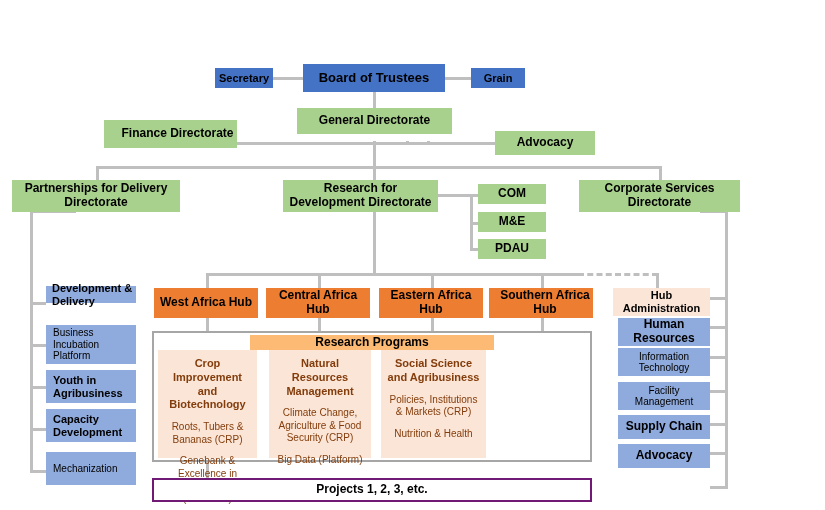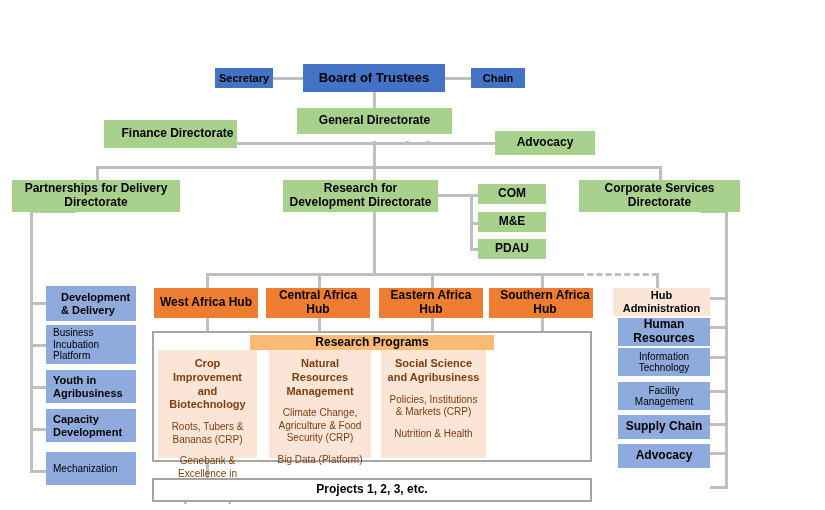--- a/index.html
+++ b/index.html
@@ -20,21 +20,21 @@
     z-index:3;
     padding:2px 3px;
   }
   .node span{display:block;width:100%;}
 
   .blue-dark{background:#4472c4;color:#000;font-weight:bold;}
   .green{background:#a9d18e;color:#000;font-weight:bold;}
   .blue-light{background:#8faadc;color:#000;font-weight:bold;}
   .orange{background:#ed7d31;color:#000;font-weight:bold;}
   .peach-b{background:#fbe5d6;color:#000;font-weight:bold;}
-  .white-box{background:#ffffff;border:2px solid #a3a3a3;color:#000;font-weight:bold;}
+  .white-box{background:#ffffff;border:2px solid #701a75;color:#000;font-weight:bold;}
 
   .t13{font-size:13px;}
   .t12{font-size:12px;}
   .t11{font-size:11px;}
   .t10{font-size:10px;}
 
   
   .ln{position:absolute;background:#bfbfbf;z-index:1;}
   .lnh{height:3px;}
   .lnv{width:3px;}
@@ -127,21 +127,21 @@
 
   <div class="node blue-dark t11" style="left:215px;top:68px;width:58px;height:20px;">
     <span>Secretary</span>
   </div>
 
   <div class="node blue-dark t13" style="left:303px;top:64px;width:142px;height:28px;">
     <span>Board of Trustees</span>
   </div>
 
   <div class="node blue-dark t11" style="left:471px;top:68px;width:54px;height:20px;">
-    <span>Chain</span>
+    <span>Grain</span>
   </div>
 
   <div class="node green t12" style="left:297px;top:108px;width:155px;height:26px;">
     <span>General Directorate</span>
   </div>
 
   <div class="node green t12" style="left:104px;top:120px;width:133px;height:28px;padding-left:17px;">
     <span>Finance Directorate</span>
   </div>
 
@@ -164,21 +164,21 @@
   <div class="node green t12" style="left:478px;top:184px;width:68px;height:20px;">
     <span>COM</span>
   </div>
   <div class="node green t12" style="left:478px;top:212px;width:68px;height:20px;">
     <span>M&amp;E</span>
   </div>
   <div class="node green t12" style="left:478px;top:239px;width:68px;height:20px;">
     <span>PDAU</span>
   </div>
 
-  <div class="node blue-light t11" style="left:46px;top:286px;width:90px;height:35px;justify-content:flex-start;text-align:left;padding-left:15px;">
+  <div class="node blue-light t11" style="left:46px;top:286px;width:90px;height:17px;justify-content:flex-start;text-align:left;padding-left:6px;">
     <span>Development &amp; Delivery</span>
   </div>
   <div class="node blue-light t10" style="left:46px;top:325px;width:90px;height:39px;justify-content:flex-start;text-align:left;padding-left:7px;font-weight:normal;">
     <span>Business Incubation Platform</span>
   </div>
   <div class="node blue-light t11" style="left:46px;top:370px;width:90px;height:33px;justify-content:flex-start;text-align:left;padding-left:7px;">
     <span>Youth in Agribusiness</span>
   </div>
   <div class="node blue-light t11" style="left:46px;top:409px;width:90px;height:33px;justify-content:flex-start;text-align:left;padding-left:7px;">
     <span>Capacity Development</span>

